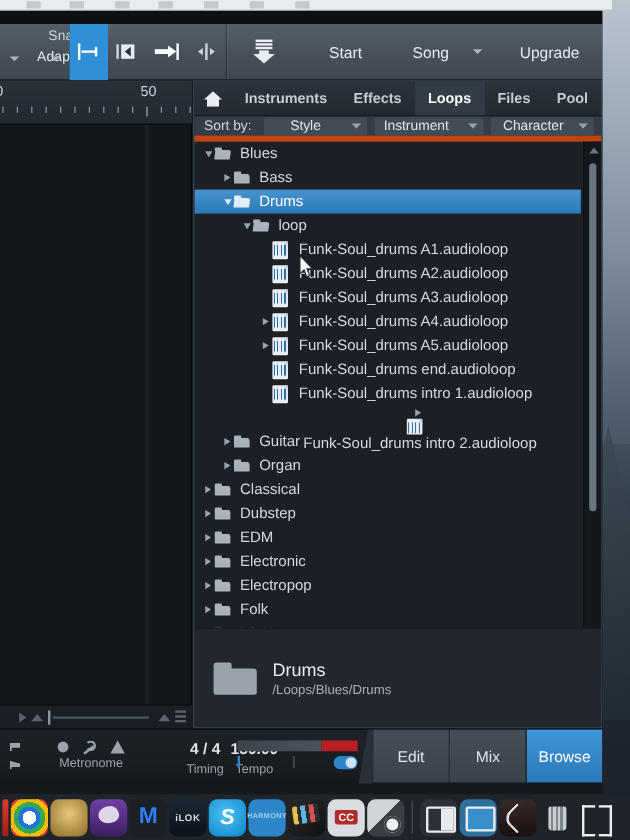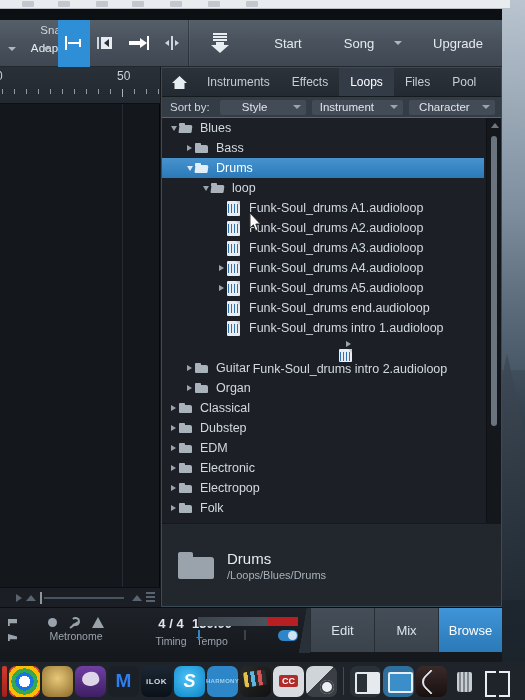--- a/index.html
+++ b/index.html
@@ -119,33 +119,33 @@
   .hs-eq{ width:9px; margin-right:5px; }
   .hs-eq i{ display:block; height:2px; background:#5a646e; margin-bottom:2px; }
 
   
   .browser{
     position:absolute; left:161px; top:58px; width:341px; height:540px;
     background:#1c2026; border:1px solid #3b4a57;
   }
   .tabs{
     height:29px; background:linear-gradient(180deg,#2b323a,#242a31);
-    display:flex; align-items:stretch; border-bottom:1px solid #151a1f;
+    display:flex; align-items:stretch; border-bottom:1px solid #151a1f;font-weight:bold;
   }
   .home{ width:34px; display:flex; align-items:center; justify-content:center; }
   .tab{
     padding:0 11px; display:flex; align-items:center; font-size:12px;
     color:#c6cdd4; white-space:nowrap;
   }
   .tab.active{ background:#333c46; color:#ffffff; }
   .tab-sp{ flex:1; }
 
   .sortrow{
     height:21px; background:#343c45; display:flex; align-items:center;
-    border-bottom:1px solid #c2410c; font-size:11.5px; color:#cfd6dd;
+    border-bottom:5px solid #c2410c; font-size:11.5px; color:#cfd6dd;
   }
   .sortlabel{ padding-left:8px; width:62px; }
   .sortpill{
     height:15px; border-radius:2px; background:#434c56; margin-right:6px;
     display:flex; align-items:center; justify-content:space-between;
     padding:0 5px 0 8px; position:relative;
   }
   .sortpill span{ font-size:11.5px; color:#dfe5eb; }
   .pcv{ width:0;height:0; border-left:4px solid transparent; border-right:4px solid transparent;
         border-top:4px solid #9aa4ae; margin-left:10px; }

